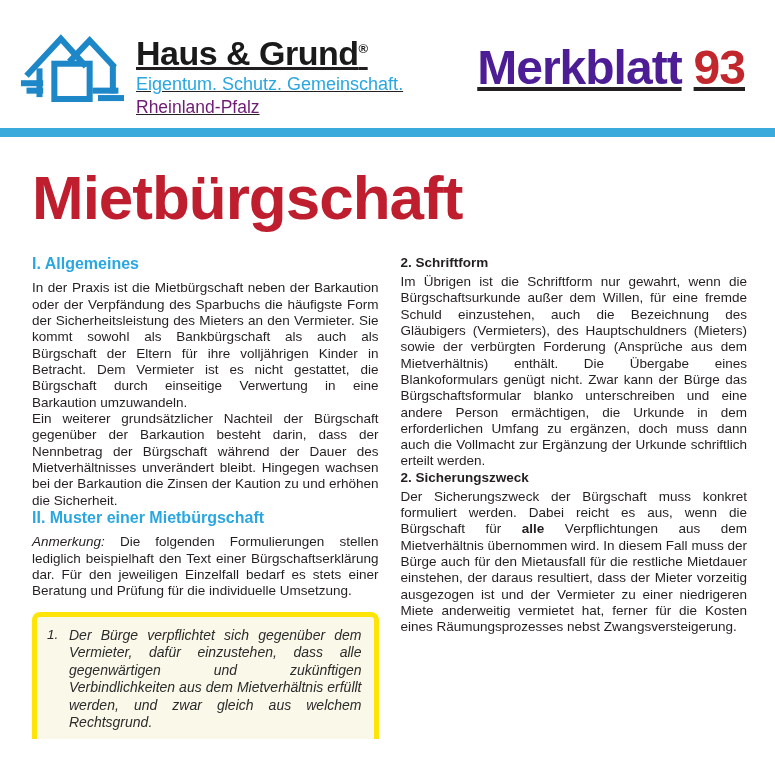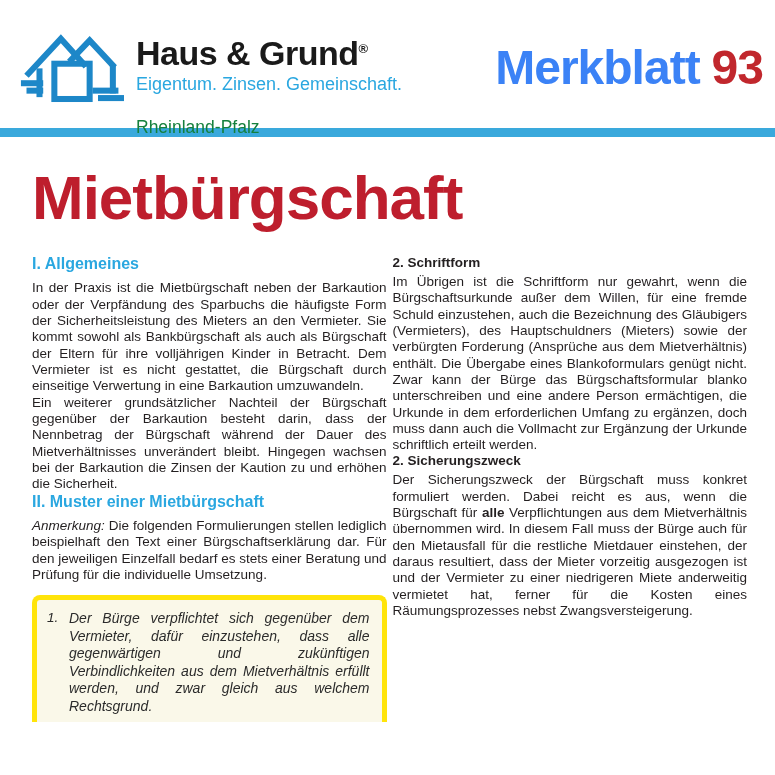--- a/index.html
+++ b/index.html
@@ -1,35 +1,35 @@
 <!DOCTYPE html>
 <html lang="de"><head>
 <meta charset="utf-8">
 <style>
   html,body{margin:0;padding:0;}
   body{
     width:775px;height:775px;background:#ffffff;overflow:hidden;
     font-family:"Liberation Sans",sans-serif;color:#231f20;position:relative;
   }
   
-  .header{display:flex;align-items:flex-start;padding:24px 4px 0 20px;height:100px;}
+  .header{display:flex;align-items:flex-start;padding:24px 22px 0 20px;height:100px;text-decoration:underline;}
   .logo{flex:none;width:104px;height:98px;}
   .brand{margin-left:12px;padding-top:12px;}
   .brand-name{font-size:34px;font-weight:bold;color:#1a1a1a;letter-spacing:-0.5px;line-height:1;}
   .brand-name sup{font-size:13px;vertical-align:super;}
   .tagline{color:#2aa7e0;font-size:18px;margin-top:5px;line-height:1.1;}
-  .region{color:#15803d;font-size:17.5px;margin-top:23px;line-height:1.1;}
+  .region{color:#701a75;font-size:17.5px;margin-top:3px;line-height:1.1;}
   .masthead{margin-left:auto;padding-top:16px;padding-right:8px;font-size:48px;font-weight:bold;letter-spacing:-1px;white-space:nowrap;}
-  .masthead .mast-label{color:#3b82f6;}
+  .masthead .mast-label{color:#4c1d95;}
   .masthead .mast-number{color:#c1272d;margin-left:12px;}
   .divider{height:9px;background:#3aa9dc;margin-top:4px;}
   
   .doc-title{color:#be1e2d;font-weight:bold;font-size:62px;line-height:1;margin:30px 0 0 32px;letter-spacing:-1px;}
   
-  .columns{display:flex;gap:6px;padding:0 28px 0 32px;margin-top:26px;}
+  .columns{display:flex;gap:22px;padding:0 28px 0 32px;margin-top:26px;}
   .col{flex:1;min-width:0;}
   .blue-heading{color:#2aa7e0;font-size:16px;font-weight:bold;margin:0 0 7px 0;line-height:1.15;}
   .sub-heading{font-size:13.5px;font-weight:bold;margin:0 0 2px 0;line-height:1.25;}
   p.body{font-size:13.5px;line-height:1.21;text-align:justify;margin:0;}
   .mb-para{margin-bottom:15px;}
   .mb-section{margin-bottom:26px;}
   .note .note-label{font-style:italic;margin-top:14px;}
   
   .sample-box{
     margin-top:12px;border:5px solid #ffe40a;border-bottom:none;
@@ -53,21 +53,21 @@
       <path d="M100 43 V73"></path>
       <rect x="37" y="41" width="38" height="38"></rect>
       <path d="M1 62 H25"></path>
       <path d="M7 70 H25"></path>
       <path d="M78 70 H106"></path>
       <path d="M84 78 H112"></path>
     </svg>
   </div>
   <div class="brand">
     <div class="brand-name"><span>Haus &amp; Grund</span><sup>®</sup></div>
-    <div class="tagline">Eigentum. Zinsen. Gemeinschaft.</div>
+    <div class="tagline">Eigentum. Schutz. Gemeinschaft.</div>
     <div class="region">Rheinland-Pfalz</div>
   </div>
   <div class="masthead">
     <span class="mast-label">Merkblatt</span><span class="mast-number">93</span>
   </div>
 </div>
 
 <div class="divider"></div>
 
 <div class="doc-title">Mietbürgschaft</div>

